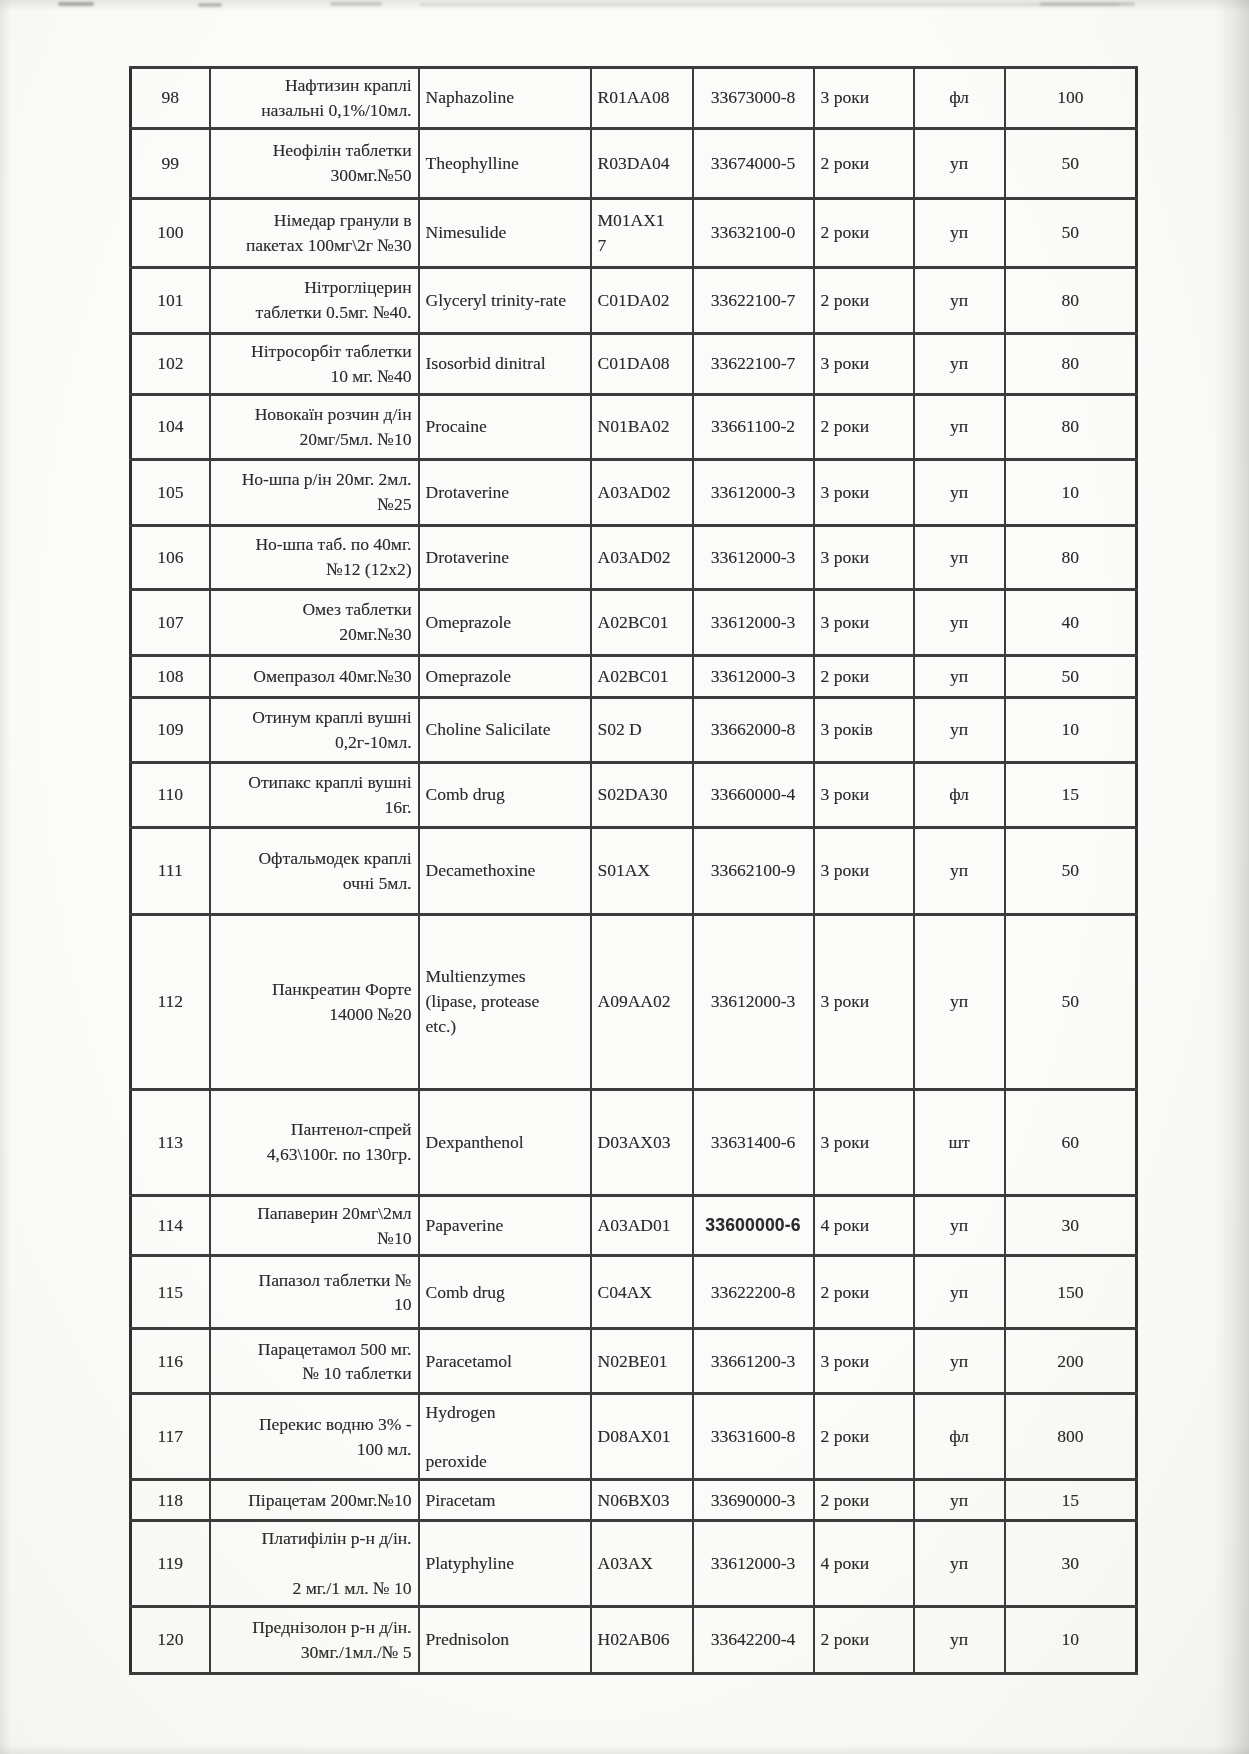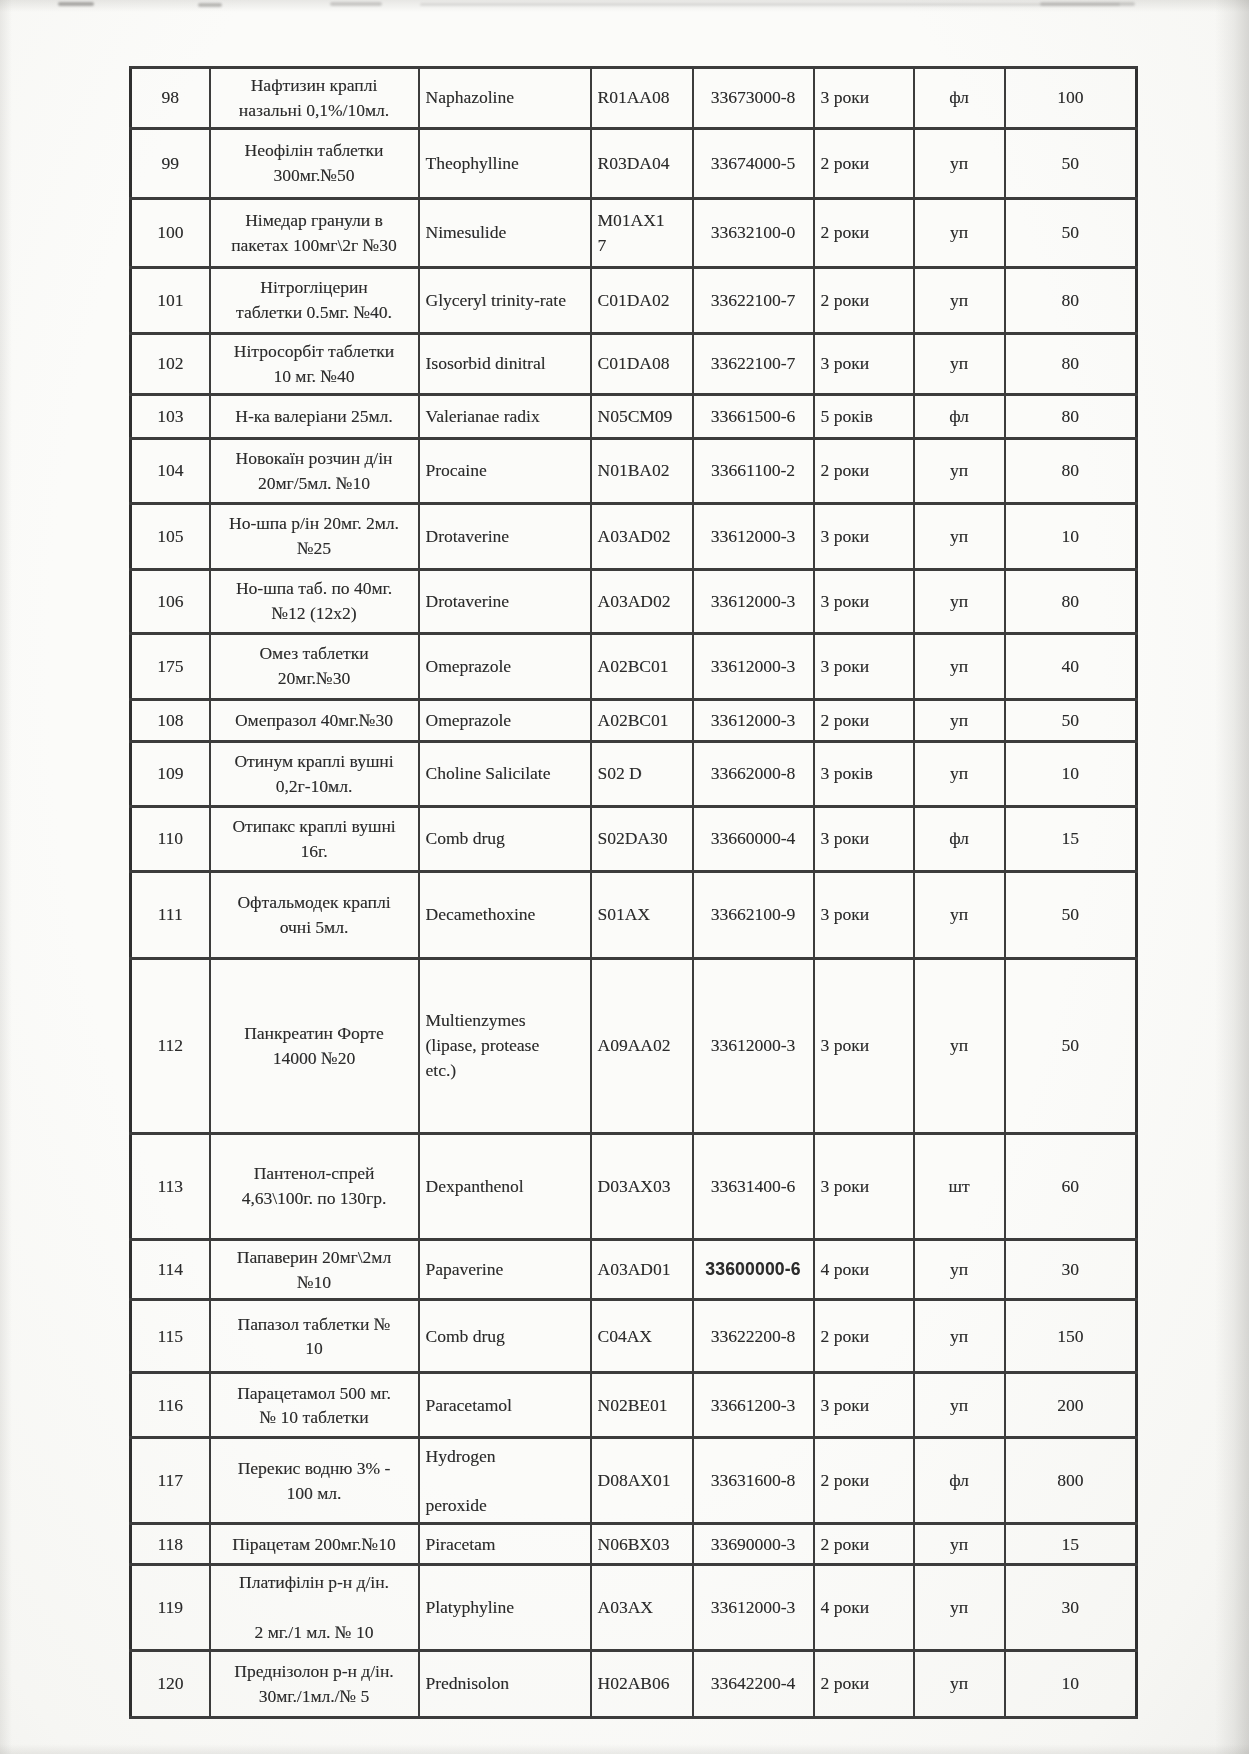--- a/index.html
+++ b/index.html
@@ -43,21 +43,21 @@
     border-bottom-width:3px;
     vertical-align:middle;
     font-size:17.5px;
     line-height:1.42;
     padding:4px 6px;
     white-space:pre-line;
     overflow:hidden;
     text-shadow:0.3px 0.3px 0.6px rgba(45,45,45,0.35);
   }
   td.c-num{text-align:center;}
-  td.c-name{text-align:center;padding-left:11px;padding-right:8px;}
+  td.c-name{text-align:right;padding-left:11px;padding-right:8px;}
   td.c-inn{text-align:left;padding-left:11px;padding-right:6px;}
   td.c-atc{text-align:left;padding-left:10px;}
   td.c-code{text-align:center;padding-left:2px;padding-right:2px;}
   td.c-term{text-align:left;}
   td.c-unit{text-align:center;}
   td.c-qty{text-align:center;}
   td.code-bold{font-family:"Liberation Sans","DejaVu Sans",sans-serif;font-weight:700;font-size:16.5px;letter-spacing:0.2px;}
 </style>
 </head>
 <body>
@@ -131,30 +131,20 @@
           <td class="c-num">102</td>
           <td class="c-name">Нітросорбіт таблетки
 10 мг. №40</td>
           <td class="c-inn">Isosorbid dinitral</td>
           <td class="c-atc">C01DA08</td>
           <td class="c-code">33622100-7</td>
           <td class="c-term">3 роки</td>
           <td class="c-unit">уп</td>
           <td class="c-qty">80</td>
         </tr>
-        <tr style="height: 44px;">
-          <td class="c-num">103</td>
-          <td class="c-name">Н-ка валеріани 25мл.</td>
-          <td class="c-inn">Valerianae radix</td>
-          <td class="c-atc">N05CM09</td>
-          <td class="c-code">33661500-6</td>
-          <td class="c-term">5 років</td>
-          <td class="c-unit">фл</td>
-          <td class="c-qty">80</td>
-        </tr>
         <tr style="height: 65px; padding-left: 16px;">
           <td class="c-num">104</td>
           <td class="c-name">Новокаїн  розчин д/ін
 20мг/5мл. №10</td>
           <td class="c-inn">Procaine</td>
           <td class="c-atc">N01BA02</td>
           <td class="c-code">33661100-2</td>
           <td class="c-term">2 роки</td>
           <td class="c-unit">уп</td>
           <td class="c-qty">80</td>
@@ -175,21 +165,21 @@
           <td class="c-name">Но-шпа таб. по 40мг.
 №12 (12х2)</td>
           <td class="c-inn">Drotaverine</td>
           <td class="c-atc">A03AD02</td>
           <td class="c-code">33612000-3</td>
           <td class="c-term">3 роки</td>
           <td class="c-unit">уп</td>
           <td class="c-qty">80</td>
         </tr>
         <tr style="height: 66px;">
-          <td class="c-num">175</td>
+          <td class="c-num">107</td>
           <td class="c-name">Омез таблетки
 20мг.№30</td>
           <td class="c-inn">Omeprazole</td>
           <td class="c-atc">A02BC01</td>
           <td class="c-code">33612000-3</td>
           <td class="c-term">3 роки</td>
           <td class="c-unit">уп</td>
           <td class="c-qty">40</td>
         </tr>
         <tr style="height: 42px; padding-left: 36px;">

